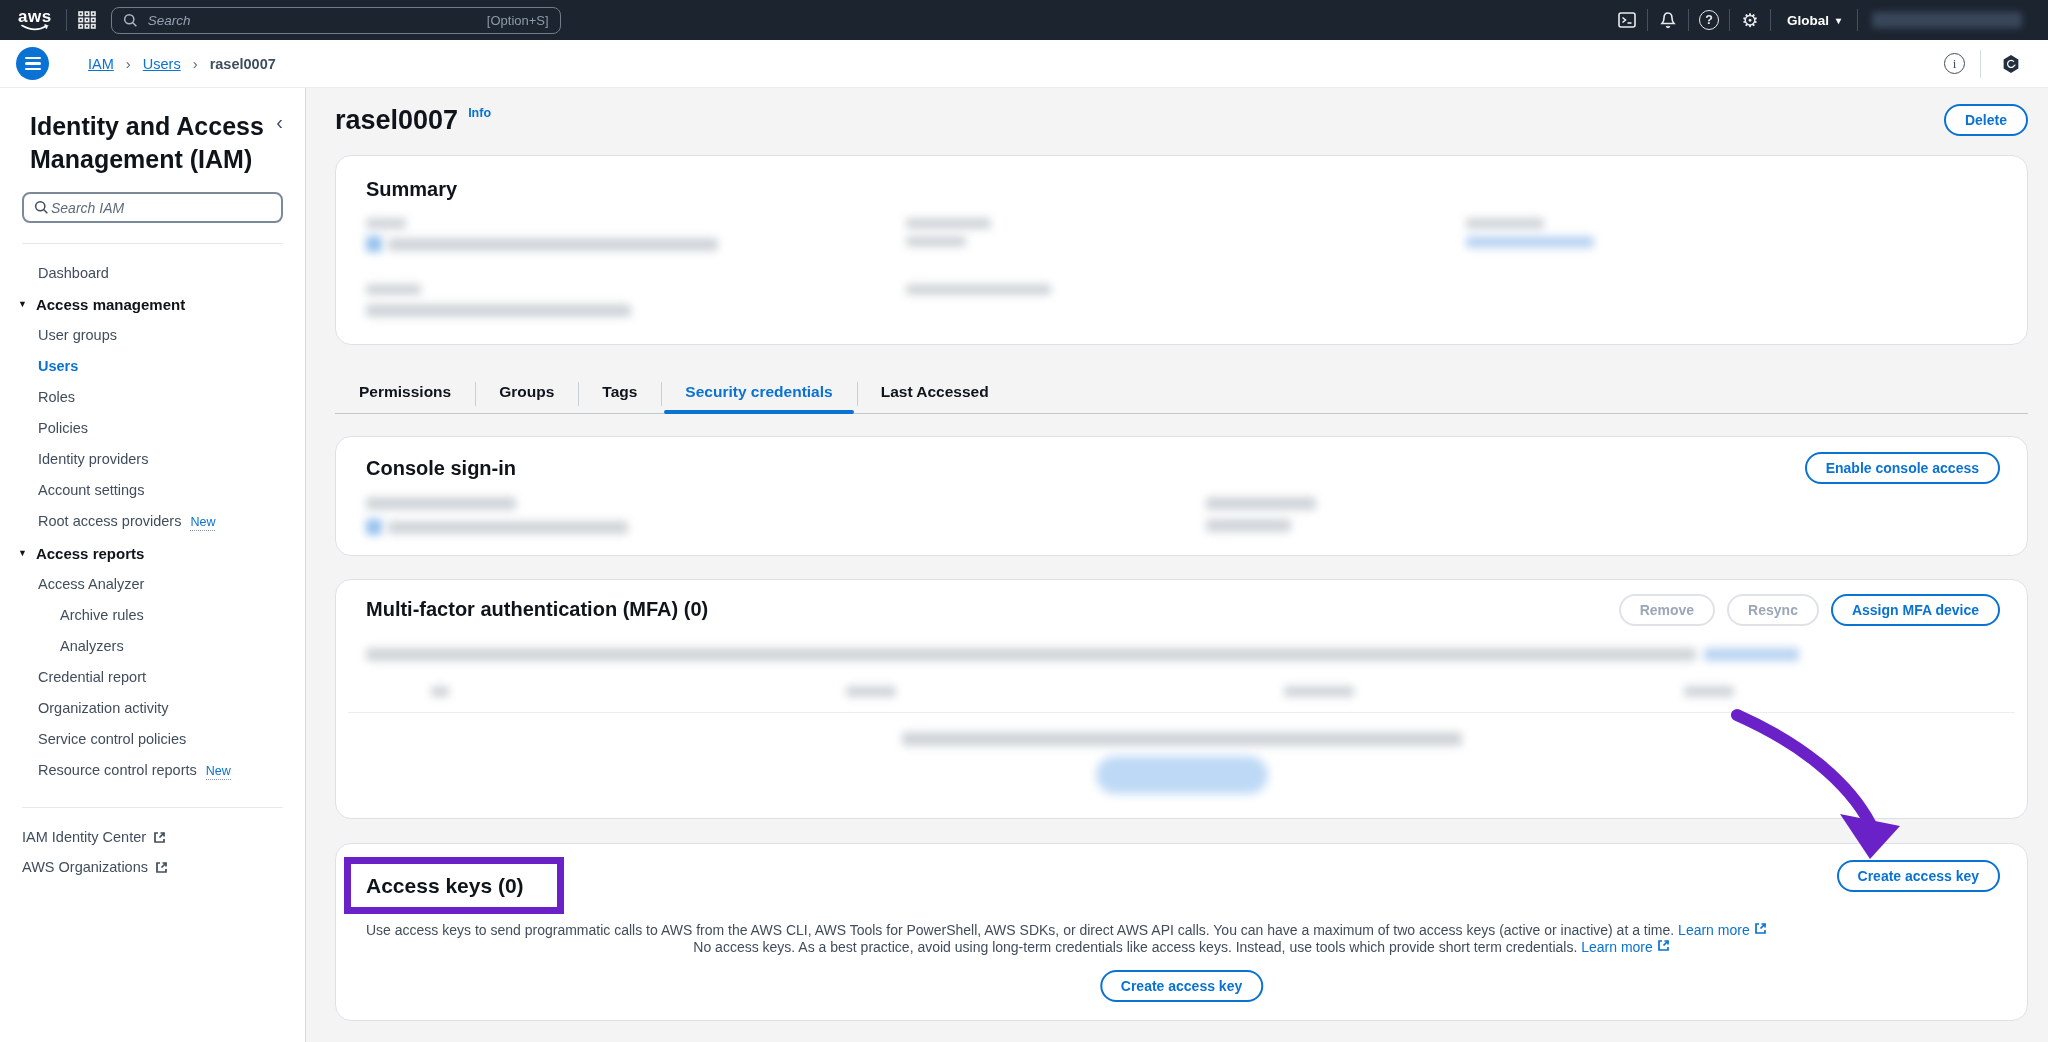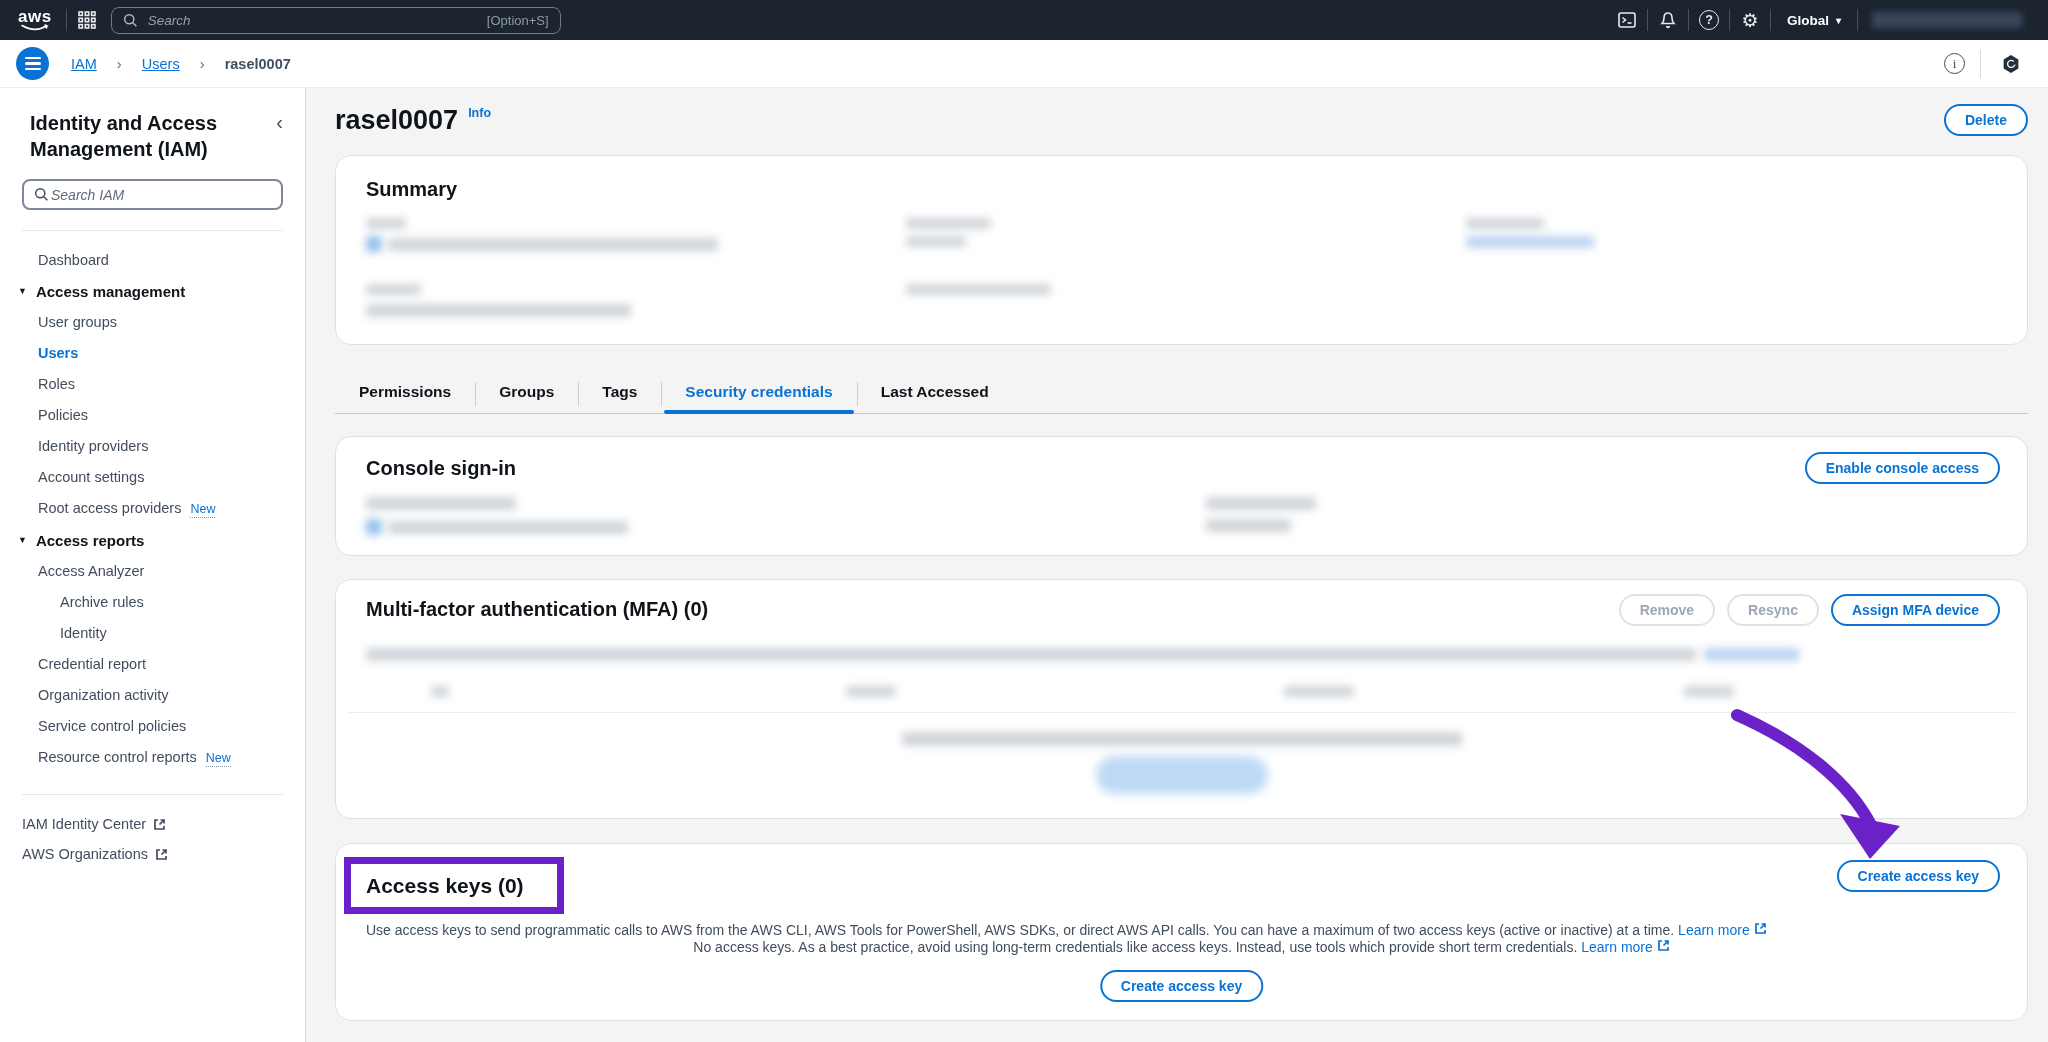--- a/index.html
+++ b/index.html
@@ -30,33 +30,33 @@
   .gear-glyph{font-family:"DejaVu Sans",sans-serif;font-size:19px;color:#e9ebed;line-height:1;}
   .region{display:flex;align-items:center;gap:7px;color:#fff;font-size:13.5px;font-weight:bold;padding:0 16px;background:none;border:none;cursor:pointer;}
   .caret-down{font-size:10px;color:#fff;}
   .account-redact{width:150px;height:16px;background:#39475a;border-radius:3px;filter:blur(3px);margin:0 14px;}
   
   #crumbbar{position:absolute;top:40px;left:0;width:2048px;height:48px;background:#fff;border-bottom:1px solid #eaeded;
     display:flex;align-items:center;padding:0 22px 0 16px;box-sizing:border-box;}
   .menu-circle{width:33px;height:33px;border-radius:50%;background:#0972d3;border:none;display:flex;flex-direction:column;
     align-items:center;justify-content:center;gap:3px;cursor:pointer;margin-right:22px;flex:none;}
   .menu-circle i{display:block;width:16px;height:2.6px;background:#fff;border-radius:2px;}
-  .crumbs{display:flex;align-items:center;gap:20px;font-size:14.5px;}
+  .crumbs{display:flex;align-items:center;gap:12px;font-size:14.5px;margin-left:17px;}
   .crumb-link{color:#0972d3;text-decoration:underline;cursor:pointer;}
   .crumb-sep{color:#5f6b7a;font-size:15px;}
   .crumb-current{color:#414d5c;font-weight:bold;}
   .crumb-right{margin-left:auto;display:flex;align-items:center;gap:15px;}
   .circle-i{width:21px;height:21px;border:1.8px solid #414d5c;border-radius:50%;display:flex;align-items:center;justify-content:center;
     color:#414d5c;font-size:13px;font-family:"Liberation Serif",serif;box-sizing:border-box;background:none;cursor:pointer;}
   .v-sep{width:1px;height:28px;background:#d5dbdb;}
   
   #sidebar{position:absolute;top:88px;left:0;width:306px;height:954px;background:#fff;border-right:1px solid #d5dbdb;
     box-sizing:border-box;padding-top:22px;overflow:hidden;}
   .sb-head{display:flex;align-items:flex-start;padding:0 18px 0 30px;}
-  .sb-title{flex:1;margin:0;font-size:20px;line-height:1.3;color:#0f141a;font-weight:bold;}
+  .sb-title{flex:1;margin:0;font-size:25px;line-height:1.3;color:#0f141a;font-weight:bold;}
   .sb-collapse{background:none;border:none;color:#414d5c;font-size:20px;line-height:1;cursor:pointer;padding:2px 4px;}
   .sb-search{margin:17px 22px 0;height:31px;border:2px solid #7d8998;border-radius:8px;display:flex;align-items:center;
     padding:0 10px;gap:0;box-sizing:border-box;}
   .sb-search svg{stroke:#414d5c;fill:none;stroke-width:1.8;flex:none;}
   .sb-search input{flex:1;border:none;outline:none;font-size:14px;font-family:inherit;color:#0f141a;background:transparent;}
   .sb-search input::placeholder{font-style:italic;color:#5f6b7a;}
   .sb-div{border:none;border-top:1px solid #e4e9ed;margin:20px 22px 14px;}
   .sb-nav ul{list-style:none;margin:8px;padding:0;font-size:14.5px;color:#414d5c;}
   .sb-nav li{padding:7px 0 7px 30px;cursor:pointer;line-height:17px;}
   .nav-section{font-weight:bold;color:#0f141a;font-size:15px;padding-left:10px !important;display:flex;align-items:center;gap:9px;}
@@ -228,21 +228,21 @@
       <li>Account settings</li>
       <li>
         <span>Root access providers</span><span class="badge-new">New</span>
       </li>
       <li class="nav-section">
         <span class="caret">▼</span>
         <span>Access reports</span>
       </li>
       <li>Access Analyzer</li>
       <li class="sub2">Archive rules</li>
-      <li class="sub2">Identity</li>
+      <li class="sub2">Analyzers</li>
       <li>Credential report</li>
       <li>Organization activity</li>
       <li>Service control policies</li>
       <li>
         <span>Resource control reports</span><span class="badge-new">New</span>
       </li>
     </ul>
   </nav>
   <hr class="sb-div">
   <div class="ext-item">

